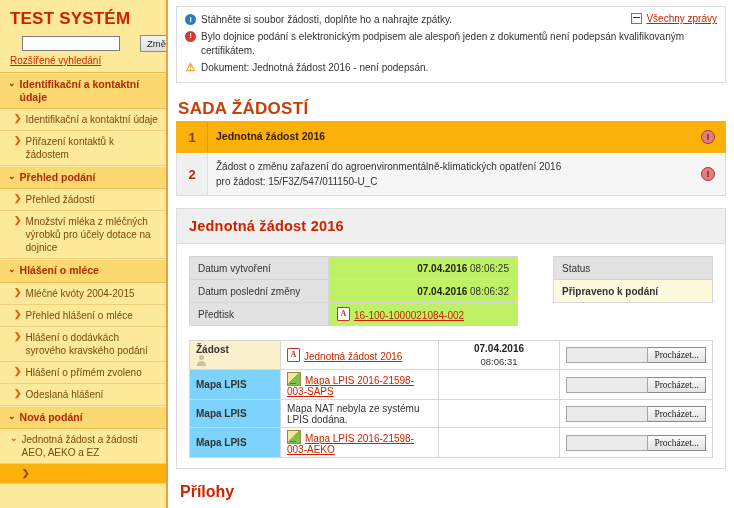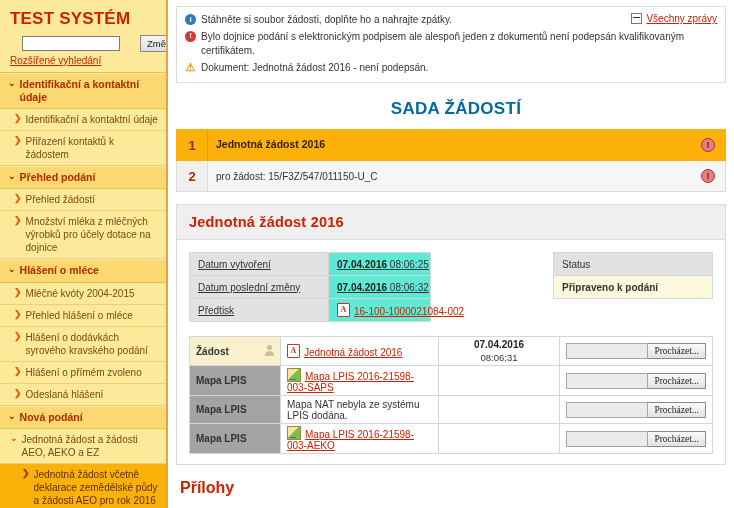--- a/index.html
+++ b/index.html
@@ -180,26 +180,25 @@
     height: 1px; background: #333;
   }
   .allmsg a {
     color: #cc2200;
     text-decoration: underline;
     cursor: pointer;
   }
 
   
   .sec-title {
-    margin: 16px 0 10px 10px;
-    color: #0369a1;
+    margin: 16px 0 2px 10px;
+    color: #c2410c;
     font-size: 17px;
     font-weight: bold;
     letter-spacing: 0.3px;
-    text-align: center;
   }
 
   
   .appset { margin: 0 8px; }
   .appset-row {
     display: flex;
     align-items: stretch;
     border: 1px solid #dcdcdc;
     border-top: none;
     min-height: 30px;
@@ -276,39 +275,38 @@
     margin: 0;
     color: #cc2200;
     font-size: 14.5px;
     font-weight: bold;
     letter-spacing: 0.2px;
   }
   .panel-body { padding: 12px 12px 10px 12px; }
   .kv-wrap { display: flex; gap: 0; align-items: flex-start; }
   .kv-table {
     border-collapse: collapse;
-    width: 242px;
+    width: 329px;
     table-layout: fixed;
-    text-decoration: underline;
   }
   .kv-table td {
     border: 1px solid #d6d6d6;
     height: 22px;
     font-size: 10px;
     padding: 0 8px;
     vertical-align: middle;
   }
   .kv-label {
     background: #e2e2e2;
     width: 122px;
     color: #333;
     font-weight: normal;
   }
   .kv-value {
-    background: #5eead4;
+    background: #bef264;
     text-align: right;
     white-space: nowrap;
     margin-top: 16px;
   }
   .kv-value .d { font-weight: bold; color: #222; }
   .kv-value .t { color: #333; }
   .kv-value.link-cell { text-align: left; padding-left: 22px; position: relative; }
   .kv-value a { color: #cc2200; text-decoration: underline; cursor: pointer; font-size: 10px; }
   .spacer { flex: 1; }
   .status-table {
@@ -397,29 +395,29 @@
   }
   .docs td {
     border: 1px solid #d6d6d6;
     height: 23px;
     font-size: 10px;
     padding: 2px 6px;
     vertical-align: middle;
   }
   .docs .c-type {
     width: 78px;
-    background: #a3a3a3;
+    background: #7dd3fc;
     font-weight: bold;
     color: #333;
   }
   .docs .c-type.hl {
     background: #fbf0cc;
   }
   .docs .c-type .inner {
-    display: flex; align-items: flex-end; justify-content: space-between;
+    display: flex; align-items: flex-start; justify-content: space-between; flex-direction: column;
   }
   .docs .c-name { width: auto; }
   .docs .c-name a { color: #cc2200; text-decoration: underline; cursor: pointer; }
   .docs .c-name .plain { color: #333; }
   .docs .c-date {
     width: 108px;
     text-align: center;
     font-size: 9.5px;
     line-height: 1.25;
   }
@@ -522,21 +520,20 @@
         <div class="nav-group">
           <span class="chev">⌄</span>
           <span>Nová podání</span>
         </div>
         <div class="nav-sub group2">
           <span class="chev">⌄</span>
           <span>Jednotná žádost a žádosti AEO, AEKO a EZ</span>
         </div>
         <div class="nav-sub level3 active">
           <span class="chev">❯</span>
-          <span>Jednotná žádost včetně deklarace zemědělské půdy a žádosti AEO pro rok 2016</span>
         </div>
       </div>
   </div>
 
   <div class="main">
 
     <div class="msgbox">
       <div class="allmsg">
         <span class="box-toggle"></span>
         <a>Všechny zprávy</a>
@@ -565,20 +562,21 @@
           <div class="appset-body">
             <div class="appset-title">Jednotná žádost 2016</div>
           </div>
           <div class="appset-status">
             <span class="badge-err">!</span>
           </div>
         </div>
         <div class="appset-row">
           <div class="appset-num">2</div>
           <div class="appset-body">
+            <div class="appset-title">Žádost o změnu zařazení do agroenvironmentálně-klimatických opatření 2016</div>
             <div class="appset-sub">pro žádost: 15/F3Z/547/011150-U_C</div>
           </div>
           <div class="appset-status">
             <span class="badge-err">!</span>
           </div>
         </div>
       </div>
 
     <div class="panel">
       <div class="panel-head">

